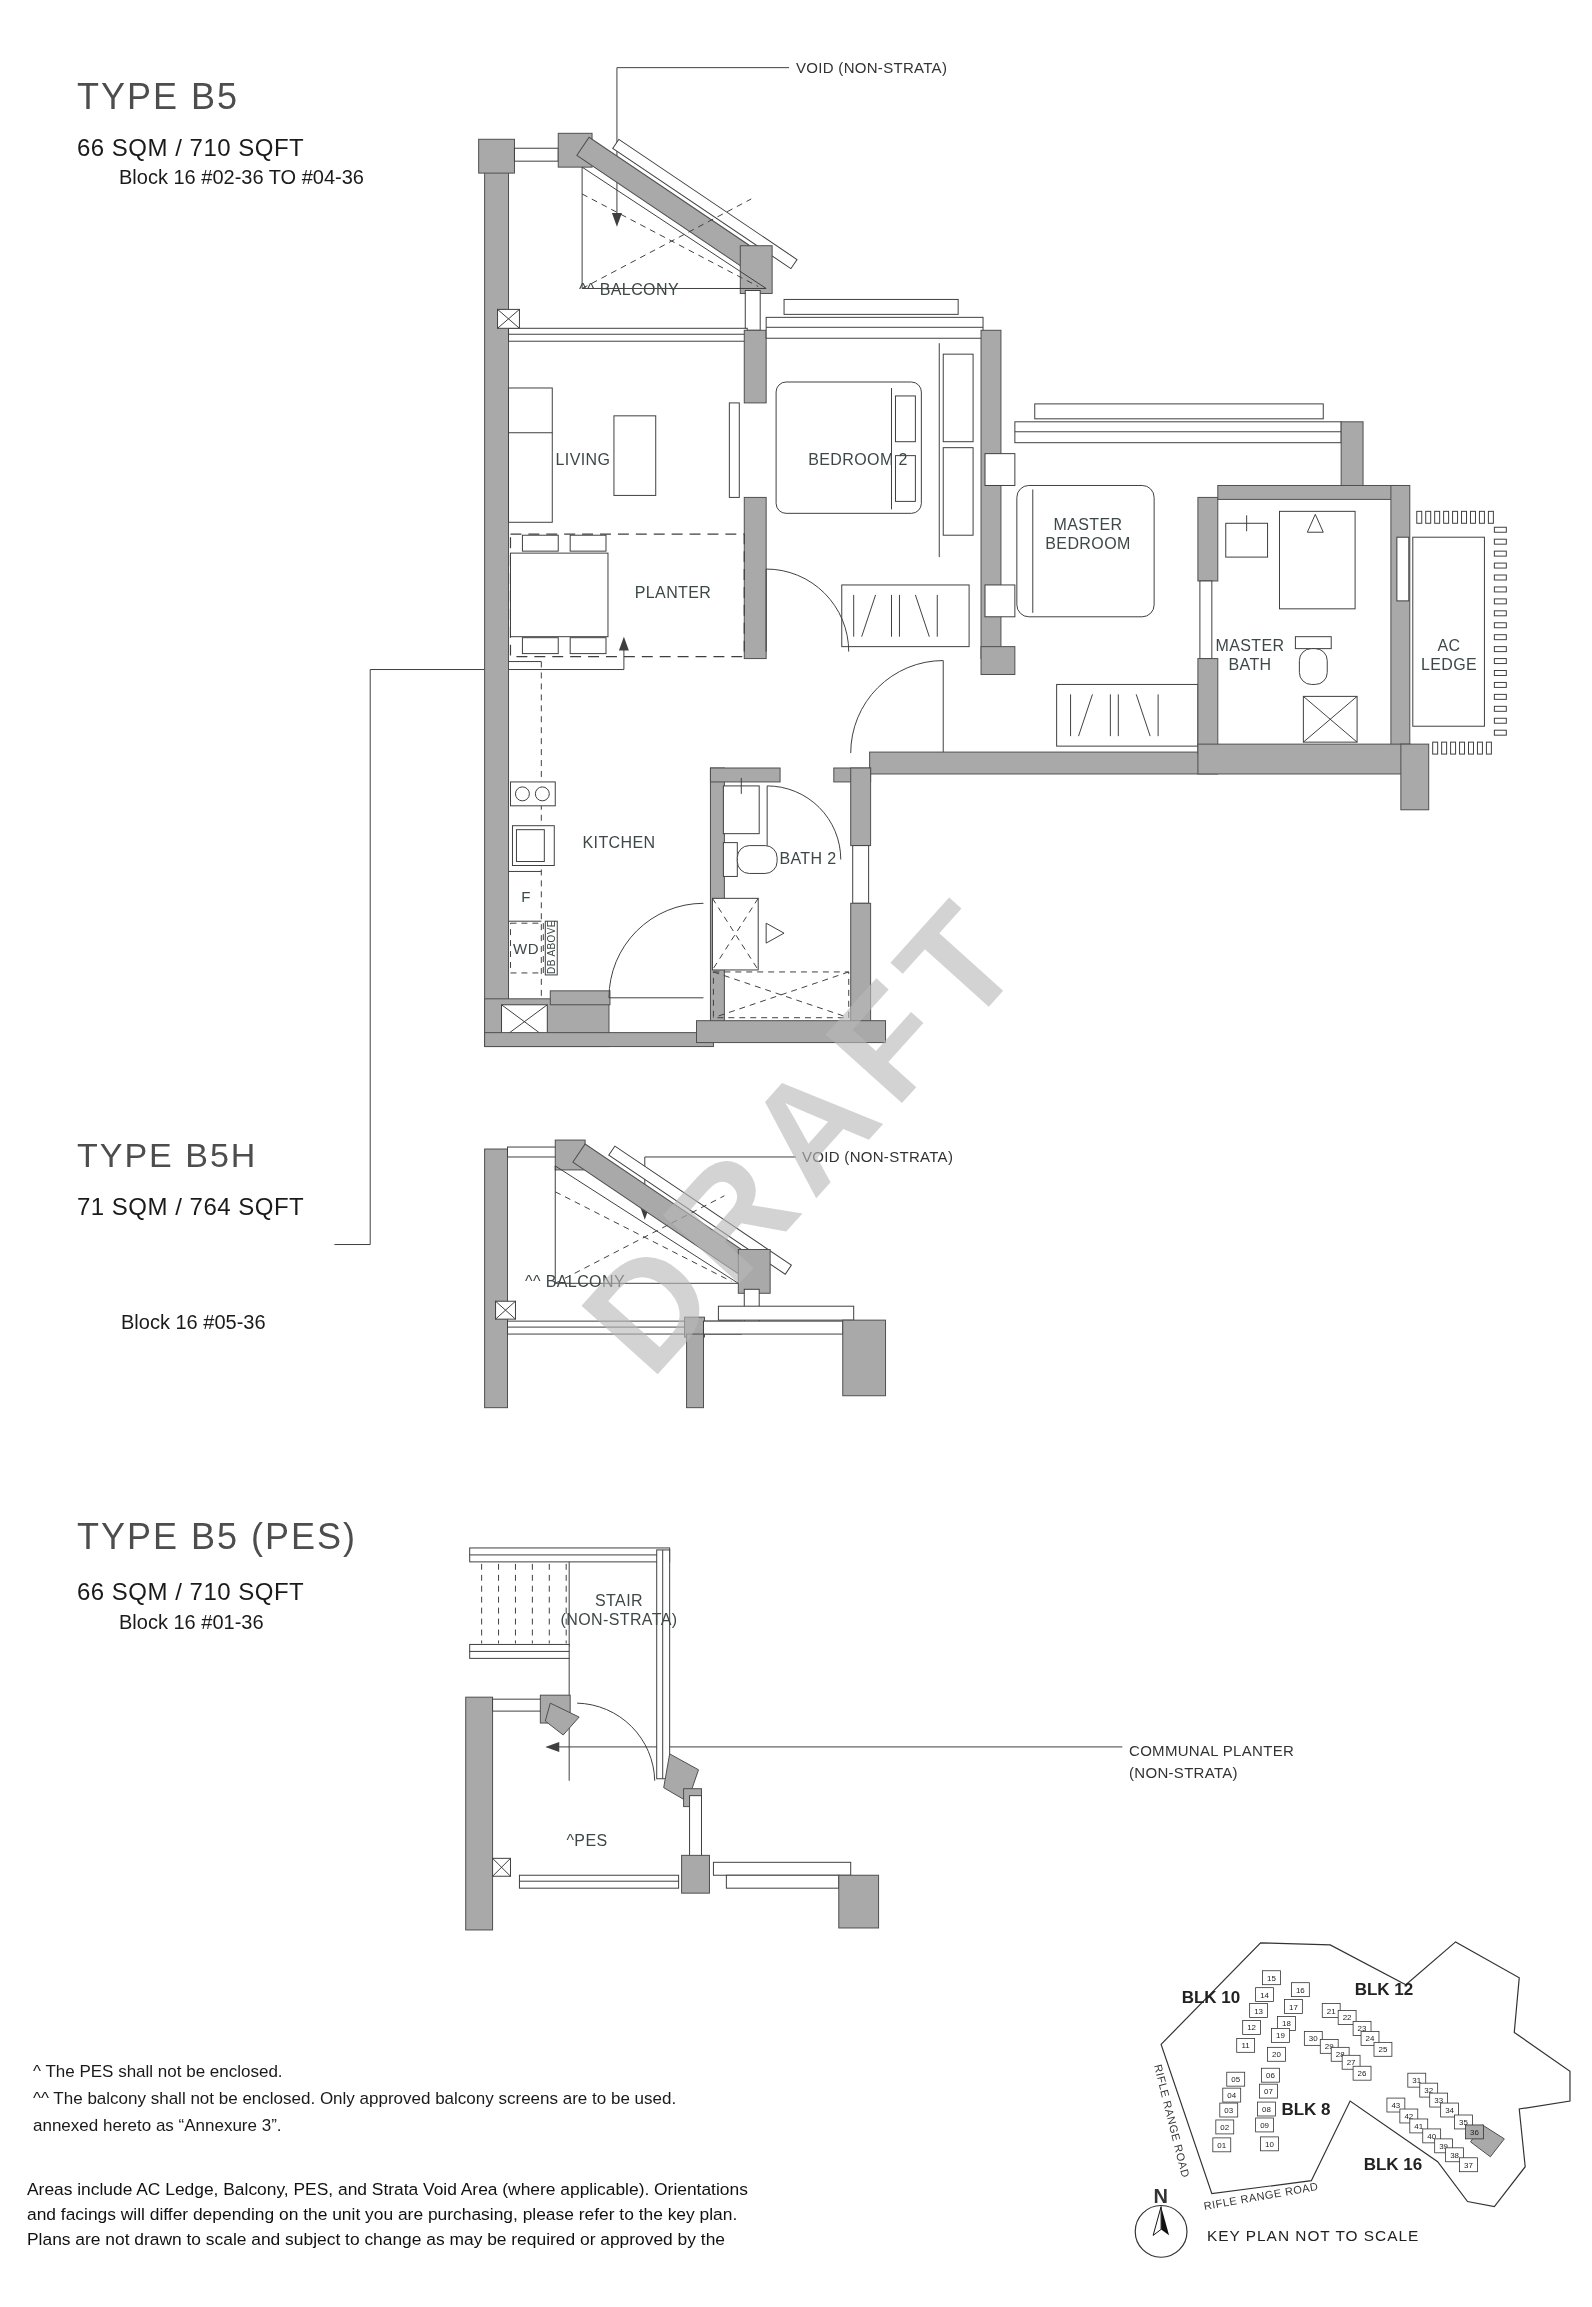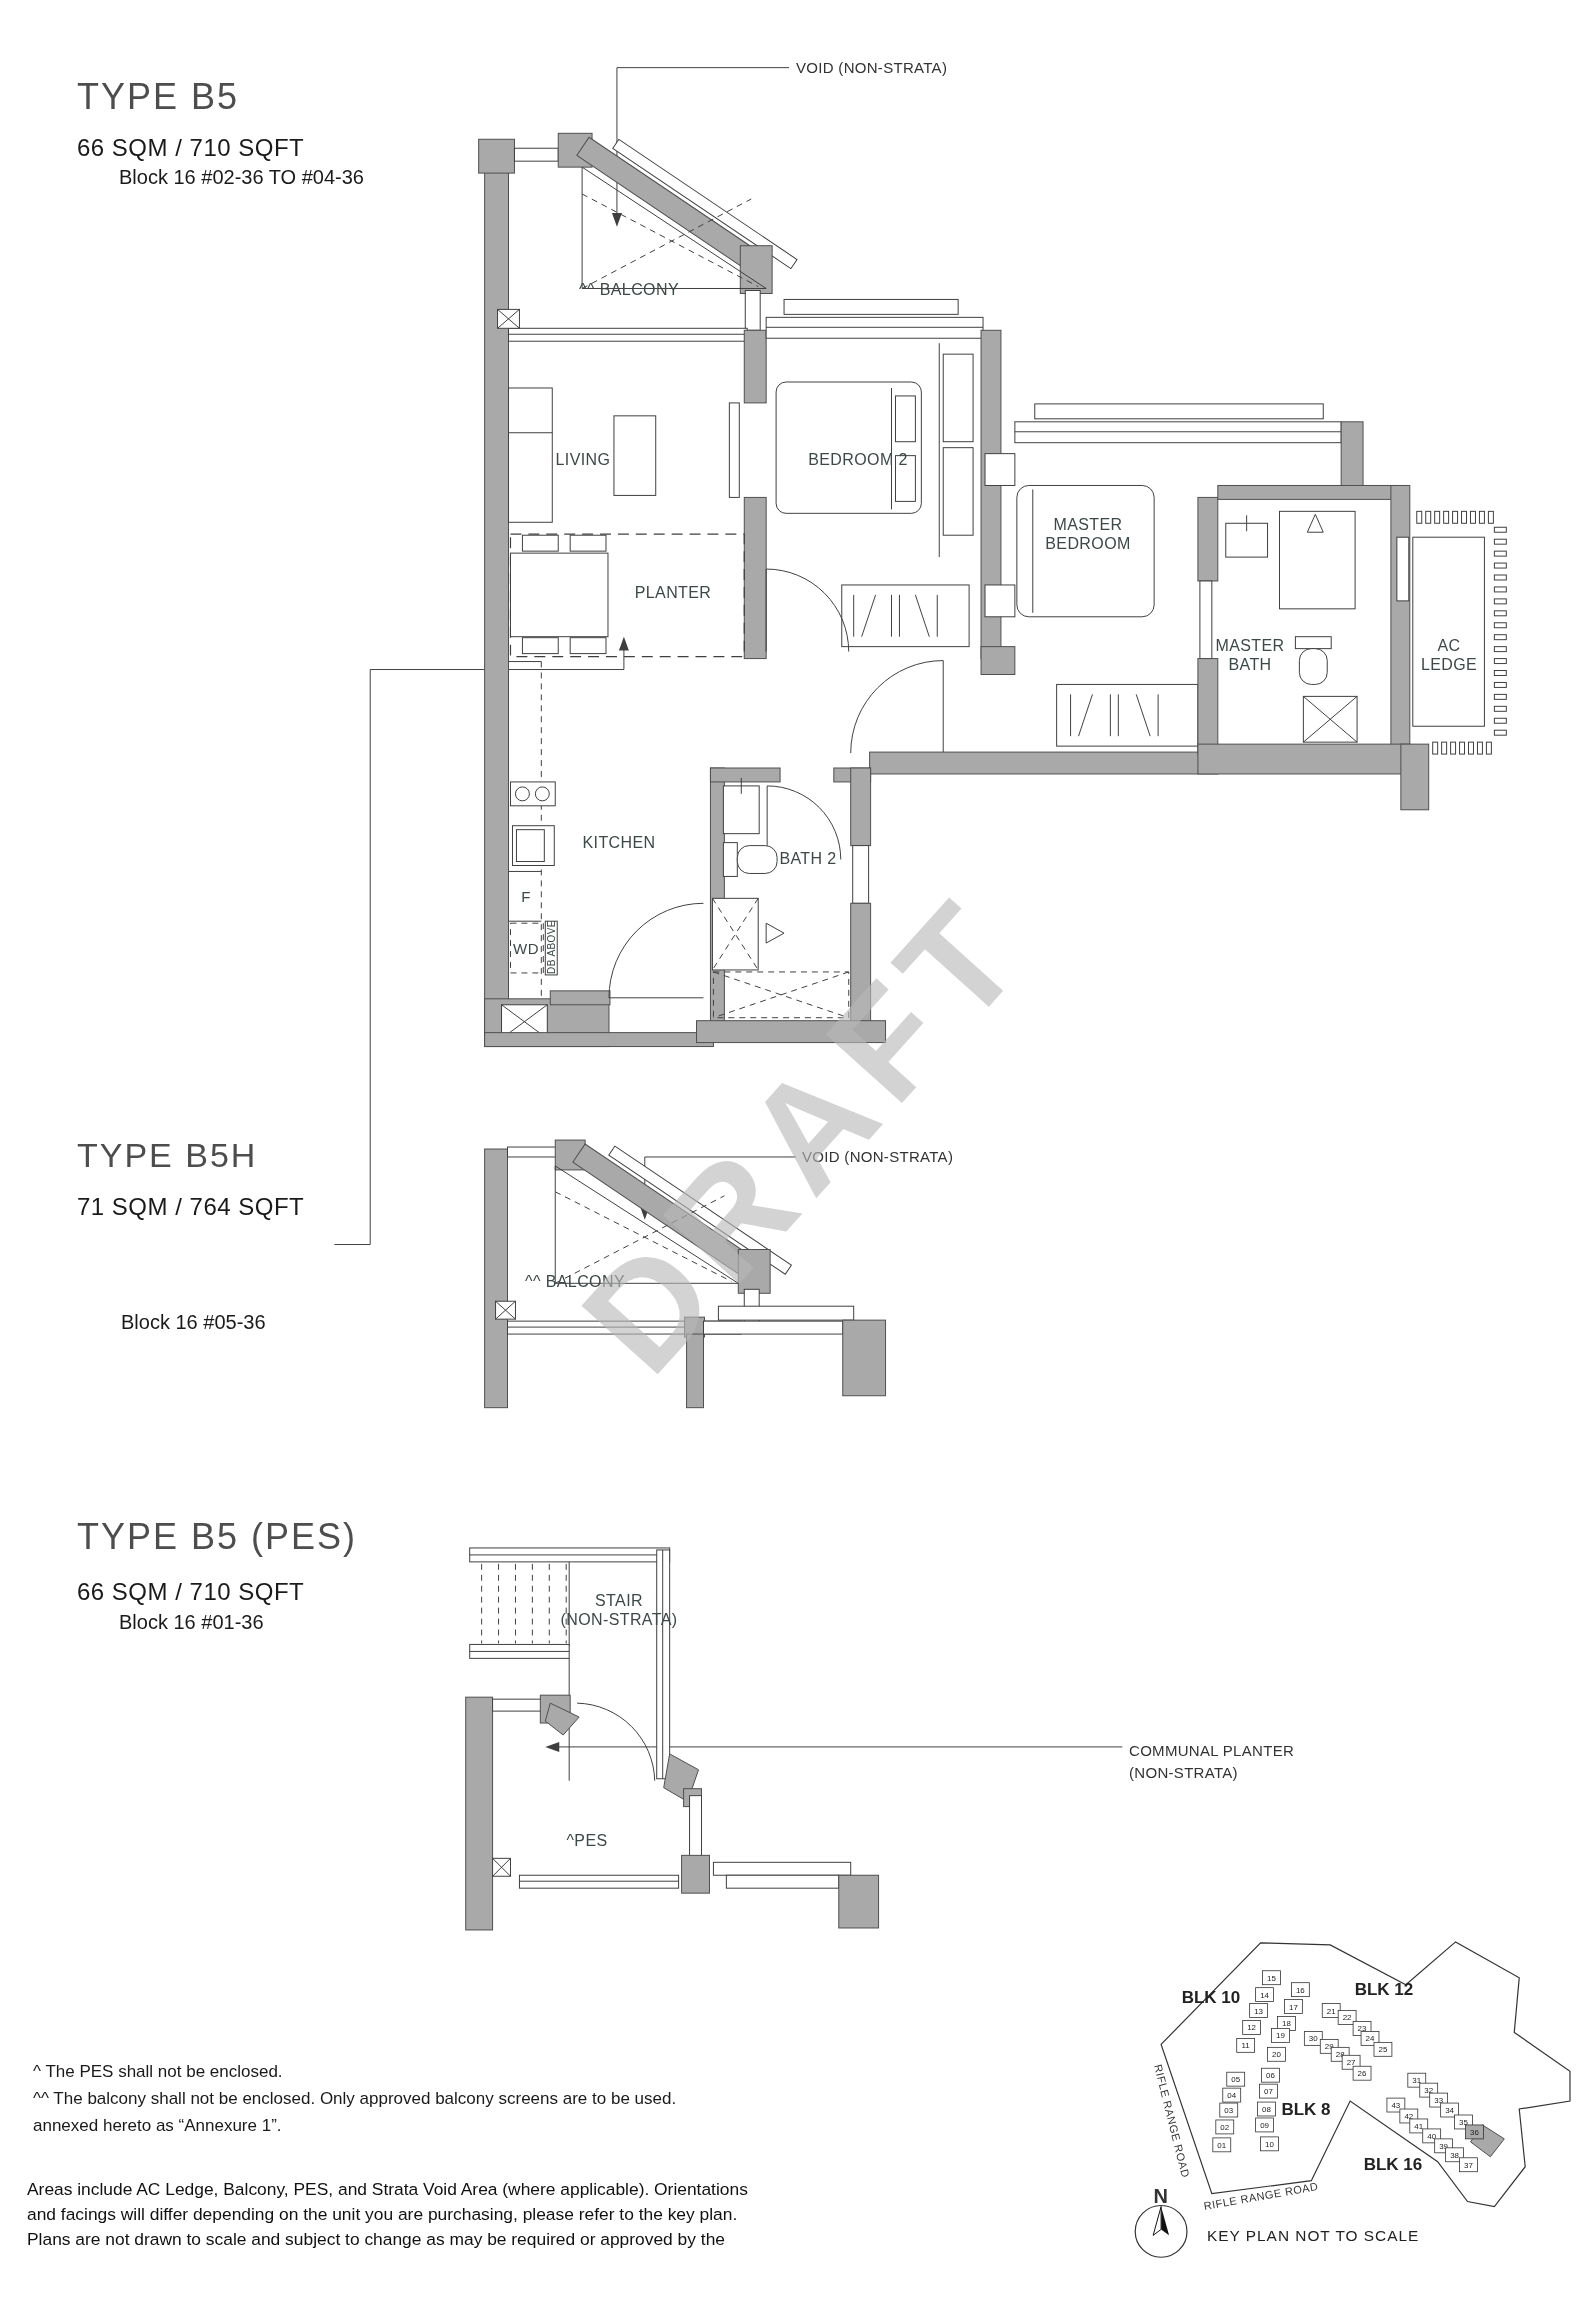--- a/index.html
+++ b/index.html
@@ -549,21 +549,21 @@
 <div class="kp-blk" style="left:1306px;top:2110px;">BLK 8</div>
 <div class="kp-blk" style="left:1393px;top:2165px;">BLK 16</div>
 <div class="kp-road" style="left:1172px;top:2121px;transform:translate(-50%,-50%) rotate(76deg);">RIFLE RANGE ROAD</div>
 <div class="kp-road" style="left:1261px;top:2196px;transform:translate(-50%,-50%) rotate(-10deg);">RIFLE RANGE ROAD</div>
 <div class="kp-road" style="left:1161px;top:2196px;transform:translate(-50%,-50%);font-size:20px;font-weight:bold;">N</div>
 <div class="kp-cap" style="left:1207px;top:2227px;">KEY PLAN NOT TO SCALE</div>
 
 <div class="abs fn" style="left:33px;top:2058px;">
   <div>^  The PES shall not be enclosed.</div>
   <div>^^ The balcony shall not be enclosed. Only approved balcony screens are to be used.</div>
-  <div>annexed hereto as “Annexure 1”.</div>
+  <div>annexed hereto as “Annexure 3”.</div>
 </div>
 <div class="abs para" style="left:27px;top:2177px;">
   <div>Areas include AC Ledge, Balcony, PES, and Strata Void Area (where applicable). Orientations</div>
   <div>and facings will differ depending on the unit you are purchasing, please refer to the key plan.</div>
   <div>Plans are not drawn to scale and subject to change as may be required or approved by the</div>
 </div>
 
 </div>
 
 

